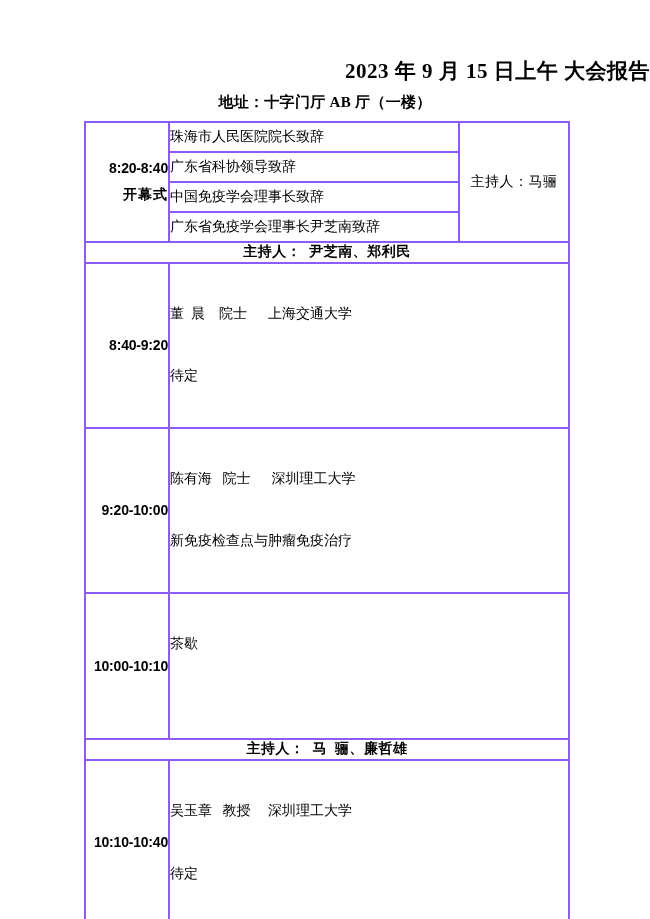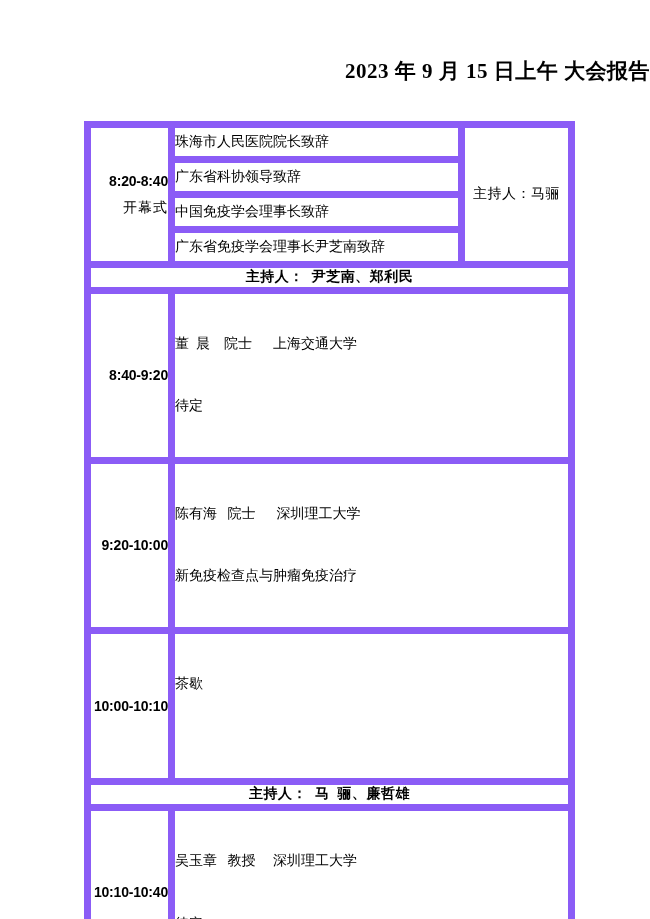--- a/index.html
+++ b/index.html
@@ -46,41 +46,41 @@
   }
   table.schedule {
     position: absolute;
     left: 84px;
     top: 121px;
     width: 484px;
     border-collapse: collapse;
     table-layout: fixed;
   }
   table.schedule td {
-    border: 7px solid #8b5cf6;
+    border: 2px solid #8b5cf6;
     padding: 0;
     vertical-align: middle;
     font-size: 14px;
     line-height: 1.35;
   }
   col.c-time { width: 84px; }
   col.c-body { width: 290px; }
   col.c-chair { width: 110px; }
 
   .cell-time {
     text-align: right;
     font-weight: bold;
     font-size: 12.5px;
     font-family: "Liberation Sans", sans-serif;
     padding: 4px 2px;
     letter-spacing: -0.2px;
   }
   .cell-time .cn {
     font-family: "Liberation Serif", "DejaVu Serif", serif;
-    font-weight: normal;
+    font-weight: bold;
     font-size: 14px;
     letter-spacing: 1px;
     display: block;
     margin-top: 8px;
   }
   .cell-body {
     padding: 6px 0 6px 8px;
     text-align: left;
     font-size: 14.5px;
     white-space: pre;
@@ -118,20 +118,21 @@
     font-weight: bold;
     font-family: "Liberation Sans", sans-serif;
   }
 </style>
 </head>
 <body>
 
 <div class="page">
 
   <div class="doc-title">2023 年 9 月 15 日上午 大会报告</div>
+  <div class="doc-subtitle">地址：十字门厅 AB 厅（一楼）</div>
 
   <table class="schedule">
     <colgroup>
       <col class="c-time">
       <col class="c-body">
       <col class="c-chair">
     </colgroup>
     <tbody>
 
       <tr class="sub-row">

